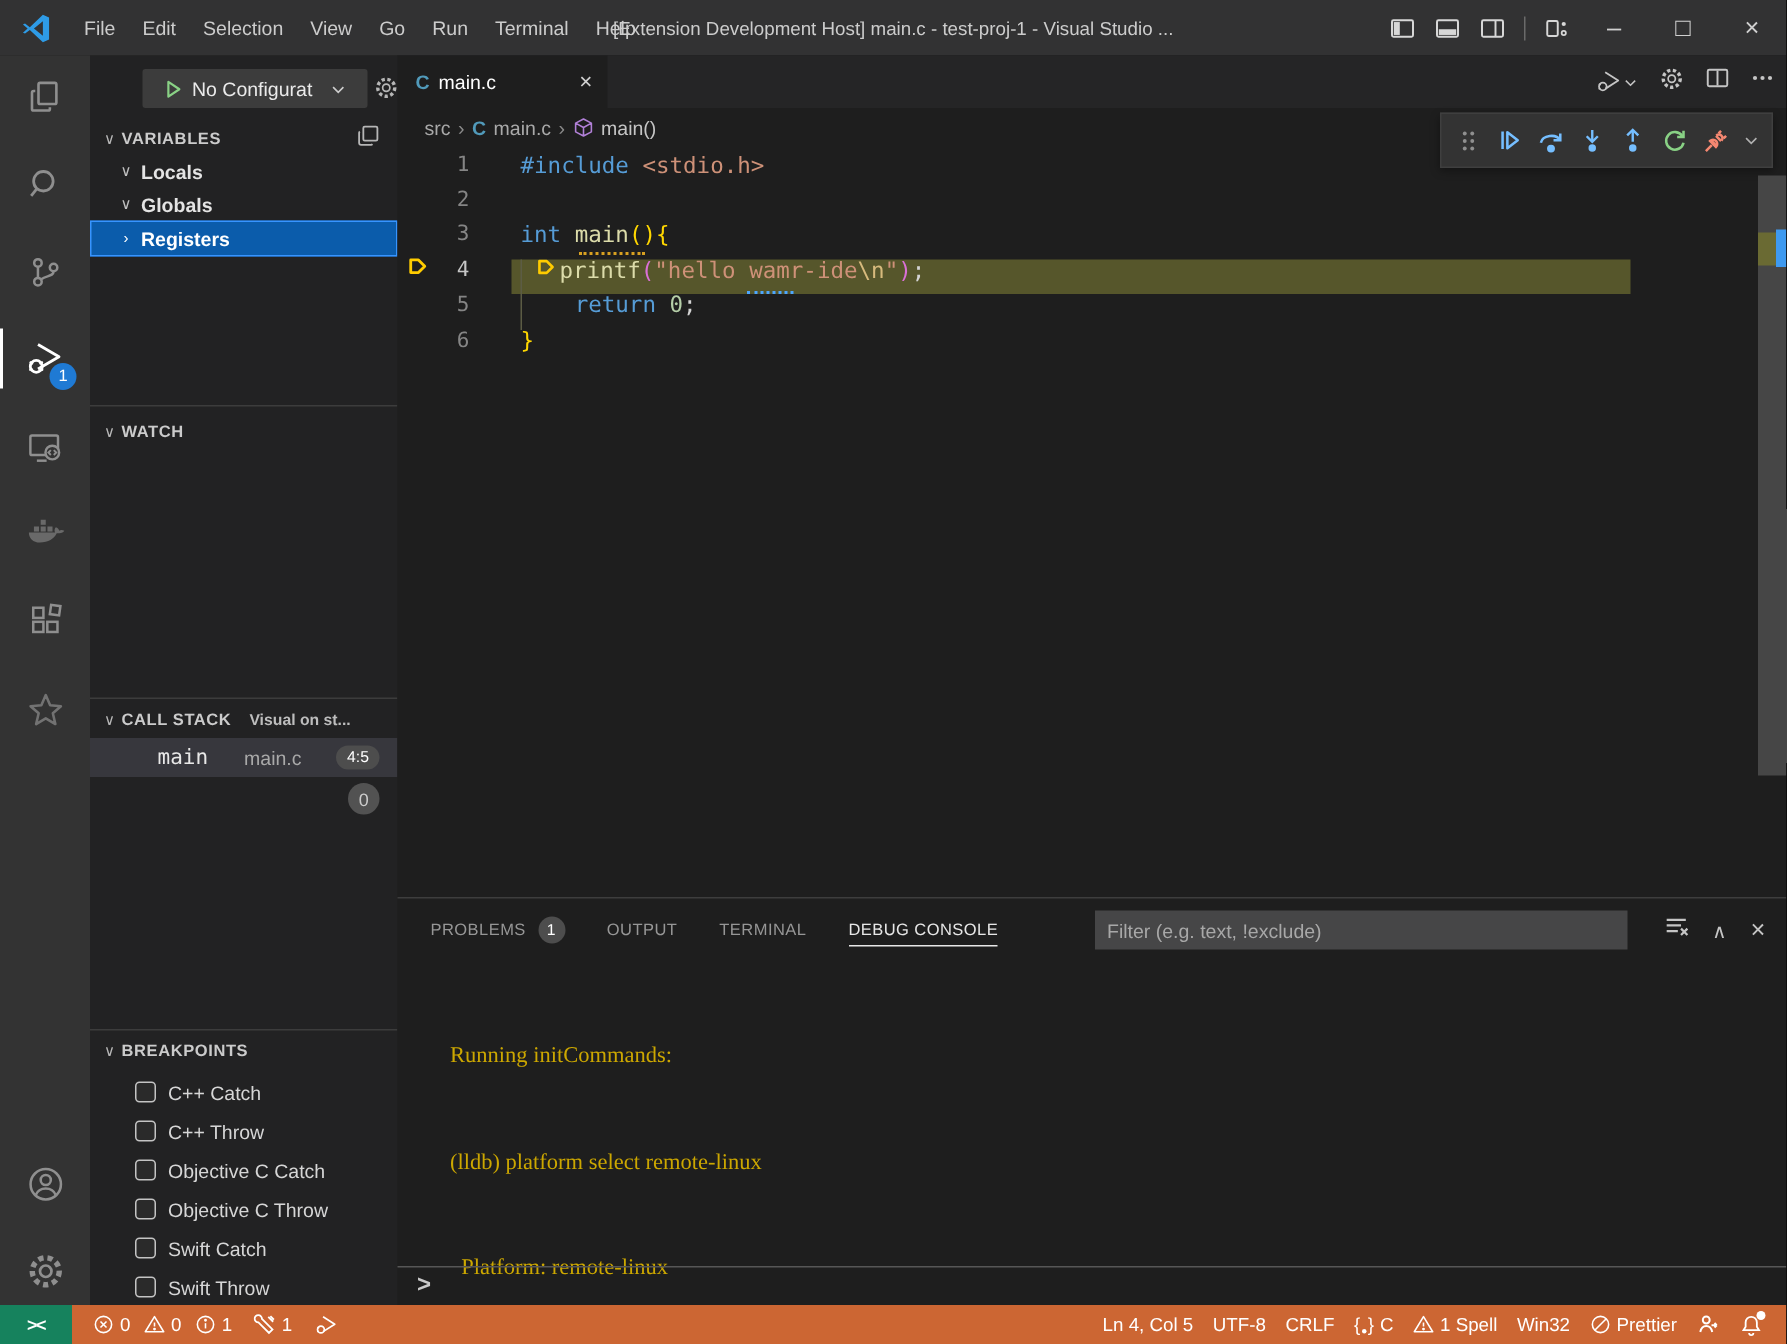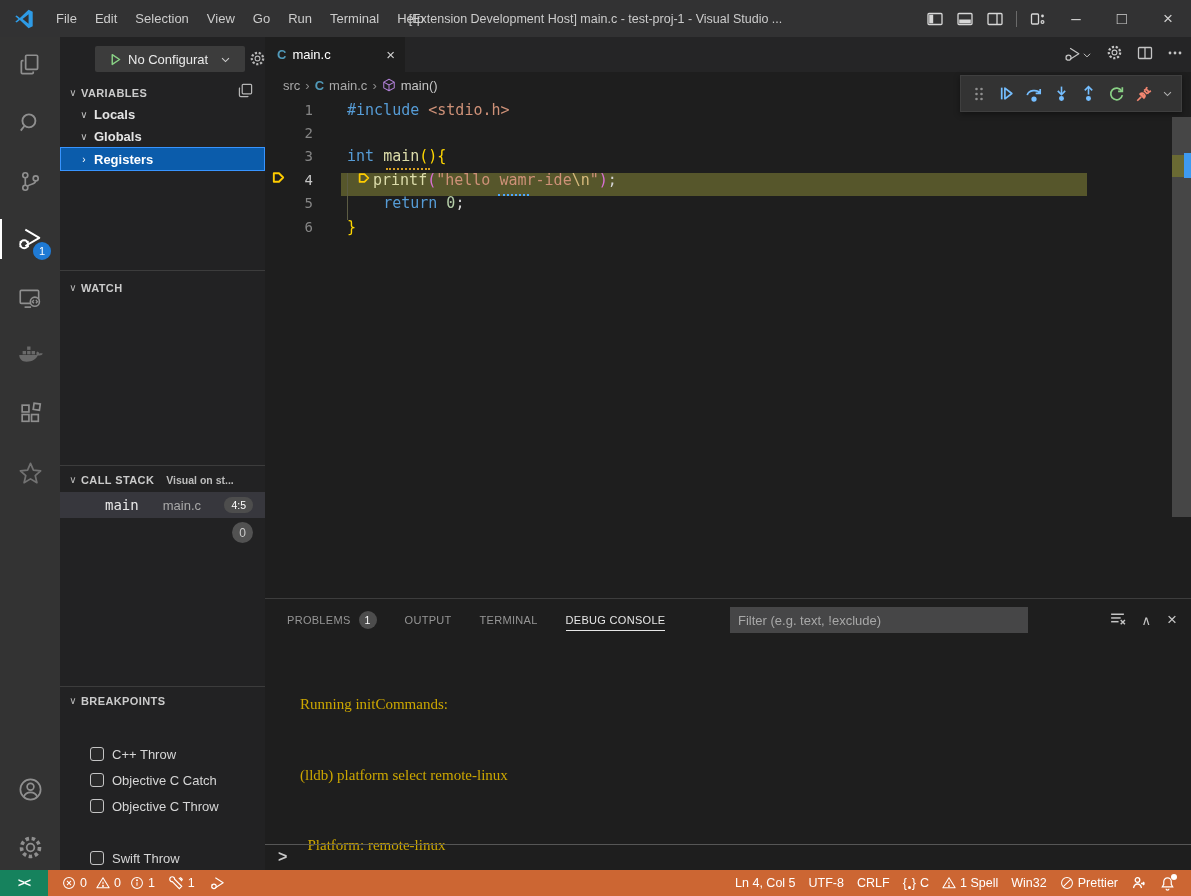--- a/index.html
+++ b/index.html
@@ -86,21 +86,21 @@
   .ovr-blue { position:absolute; left:919px; top:116px; width:7px; height:25px; background:#3e9af0; }
 
   
   .panel { position:absolute; left:265px; top:598px; width:926px; height:272px; background:#1e1e1e; border-top:1px solid #3d3d3d; }
   .panel-head { position:absolute; left:0; top:0; width:926px; height:42px; display:flex; align-items:center; padding-left:22px; }
   .ptab { font-size:11px; letter-spacing:.3px; color:#969696; margin-right:28px; height:42px; display:flex; align-items:center; gap:8px; }
   .ptab.active { color:#e7e7e7; }
   .ptab.active .pt-lbl { border-bottom:1px solid #e7e7e7; padding-bottom:4px; margin-bottom:-5px; }
   .ptab-badge { width:18px; height:18px; border-radius:50%; background:#4d4d4d; color:#fff; font-size:10.5px;
     display:flex; align-items:center; justify-content:center; }
-  .pfilter { position:absolute; left:465px; top:8px; width:298px; height:26px; background:#464647; border:none;
+  .pfilter { position:absolute; left:465px; top:8px; width:355px; height:26px; background:#464647; border:none;
     color:#fdba74; font-size:13px; padding:0 8px; font-family:"Liberation Sans", sans-serif; }
   .pfilter::placeholder { color:#a8a8a8; }
   .pan-icons { position:absolute; right:14px; top:0; height:42px; display:flex; align-items:center; gap:16px; }
   .console { position:absolute; left:35px; top:47px; right:20px; height:168px; font-family:Liberation Serif, serif;
     font-size:15px; line-height:23.5px; color:#cca700; white-space:pre; }
   .prompt-row { position:absolute; left:0; bottom:2px; width:926px; height:24px; border-top:1px solid #565656;
     display:flex; align-items:center; }
   .prompt { margin-left:13px; color:#c8c8c8; font-size:16px; font-weight:600; }
 
   
@@ -299,31 +299,39 @@
       <span class="frame-file">main.c</span>
       <span class="badge-pill">4:5</span>
     </div>
     <div class="badge-circ" style="top:485px">0</div>
 
     <div class="sep" style="top:649px"></div>
     <div class="sec-head" style="top:653px">
       <span class="chev">∨</span>
       <span class="txt">BREAKPOINTS</span>
     </div>
+    <div class="bp-row" style="top:679px">
+      <span class="bp-box"></span>
+        <span class="bp-lbl">C++ Catch</span>
+    </div>
     <div class="bp-row" style="top:705px">
       <span class="bp-box"></span>
         <span class="bp-lbl">C++ Throw</span>
     </div>
     <div class="bp-row" style="top:731px">
       <span class="bp-box"></span>
         <span class="bp-lbl">Objective C Catch</span>
     </div>
     <div class="bp-row" style="top:757px">
       <span class="bp-box"></span>
         <span class="bp-lbl">Objective C Throw</span>
+    </div>
+    <div class="bp-row" style="top:783px">
+      <span class="bp-box"></span>
+        <span class="bp-lbl">Swift Catch</span>
     </div>
     <div class="bp-row" style="top:809px">
       <span class="bp-box"></span>
         <span class="bp-lbl">Swift Throw</span>
     </div>
   </div>
 
   <div class="editor">
     <div class="tabbar">
       <div class="tab">

